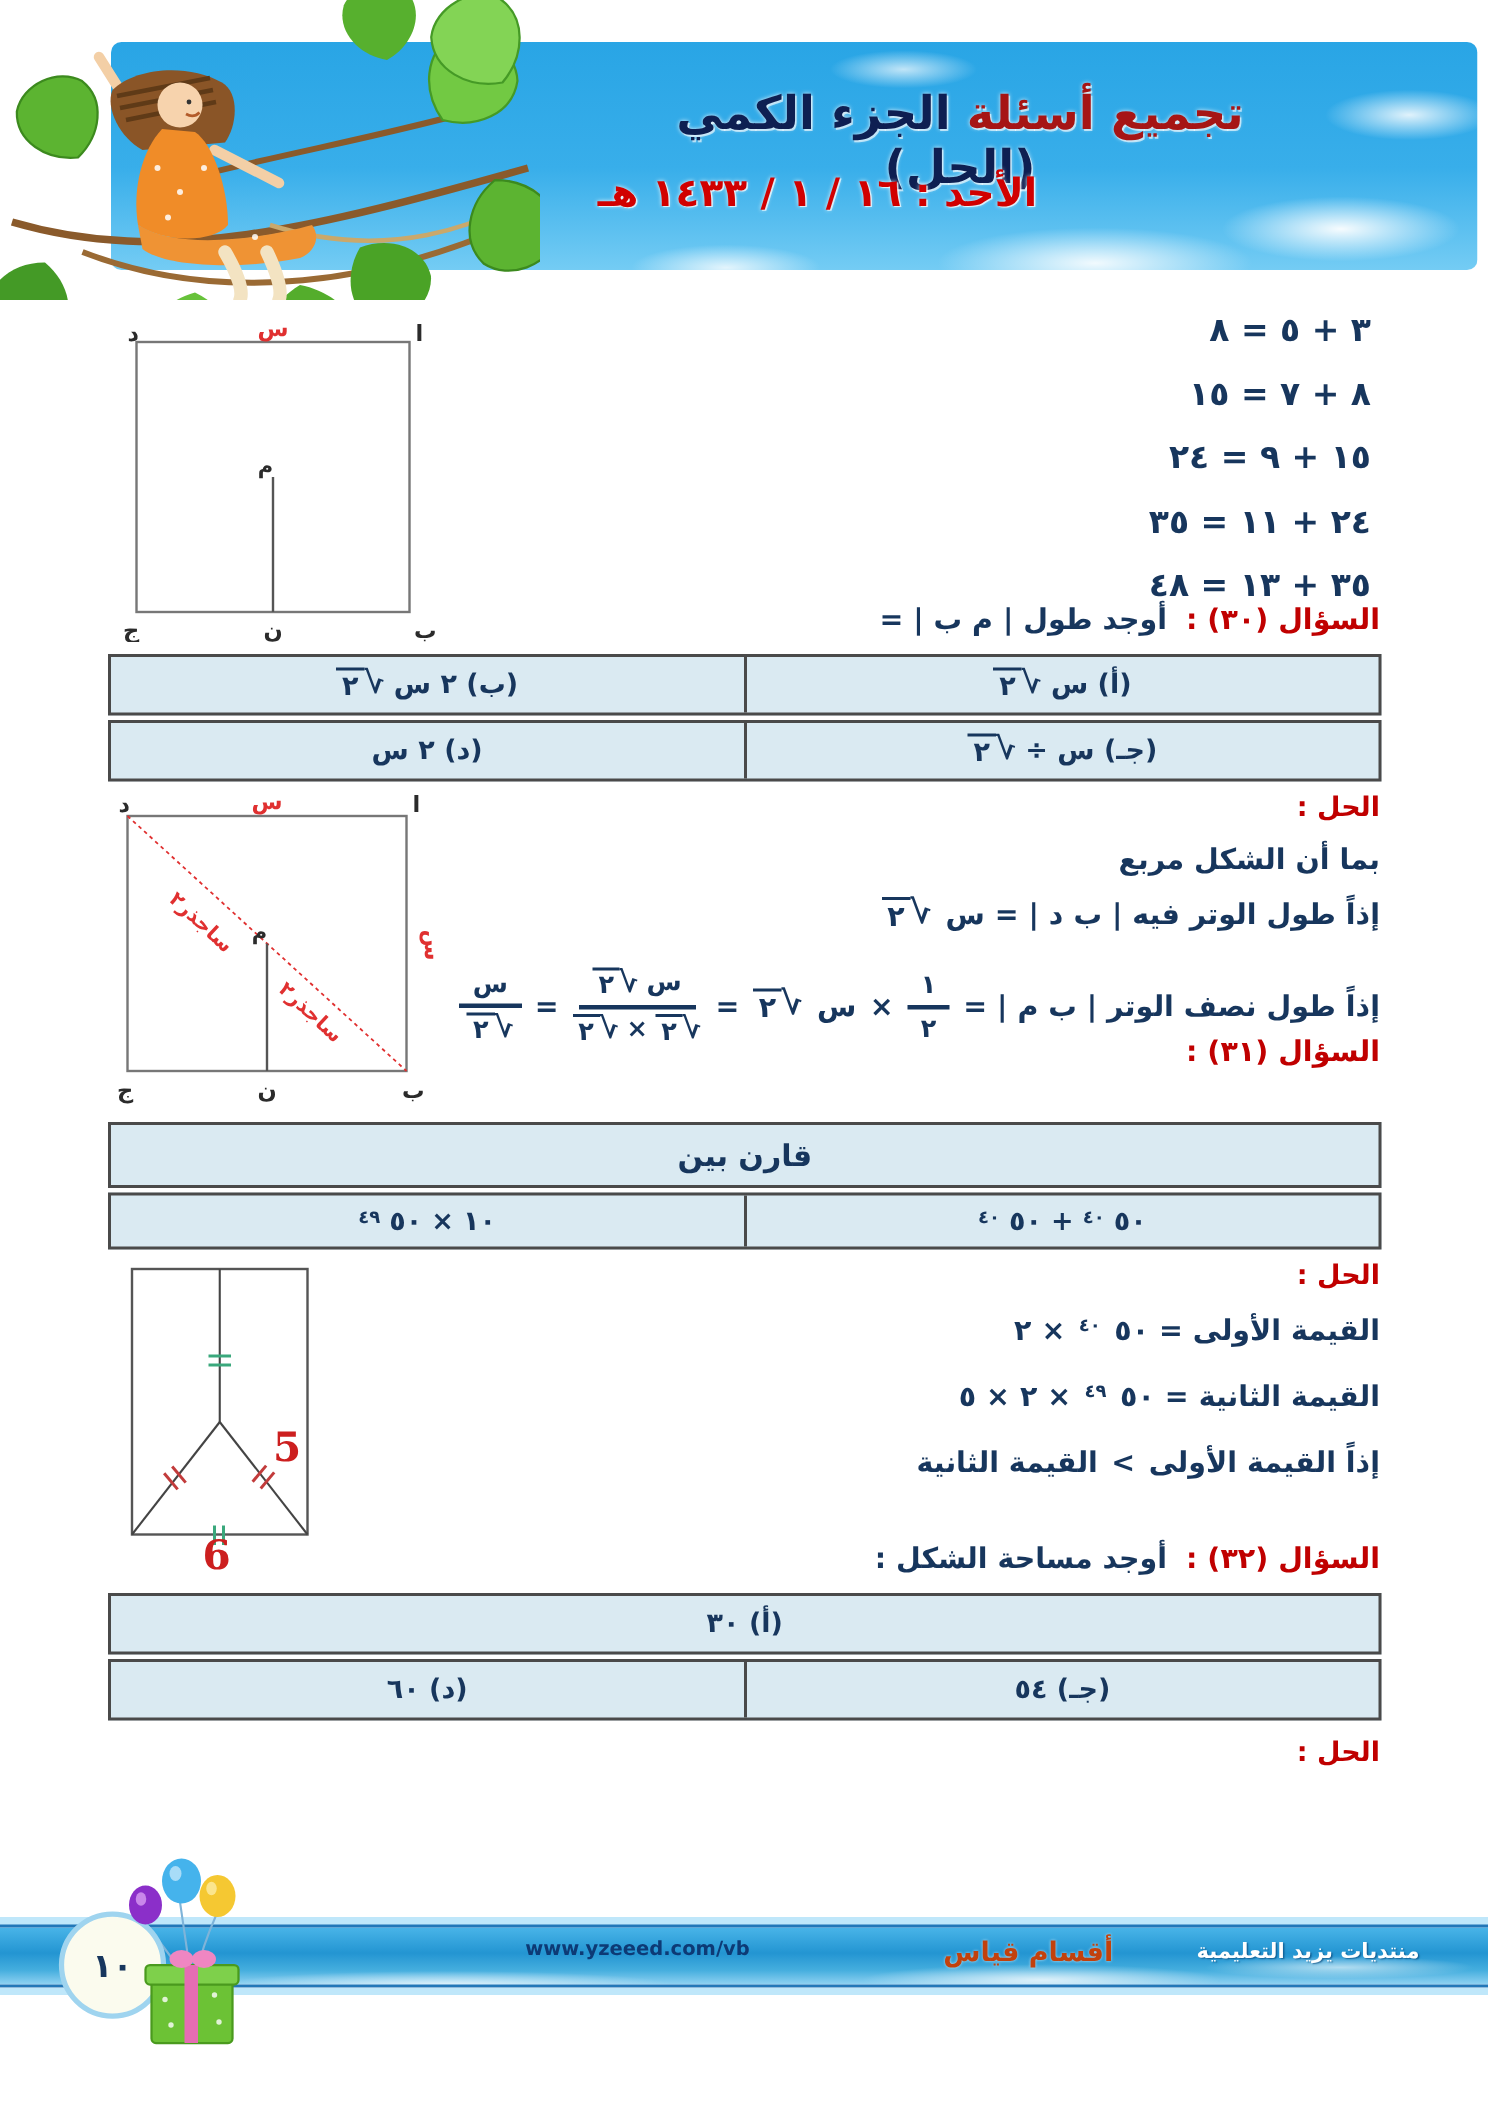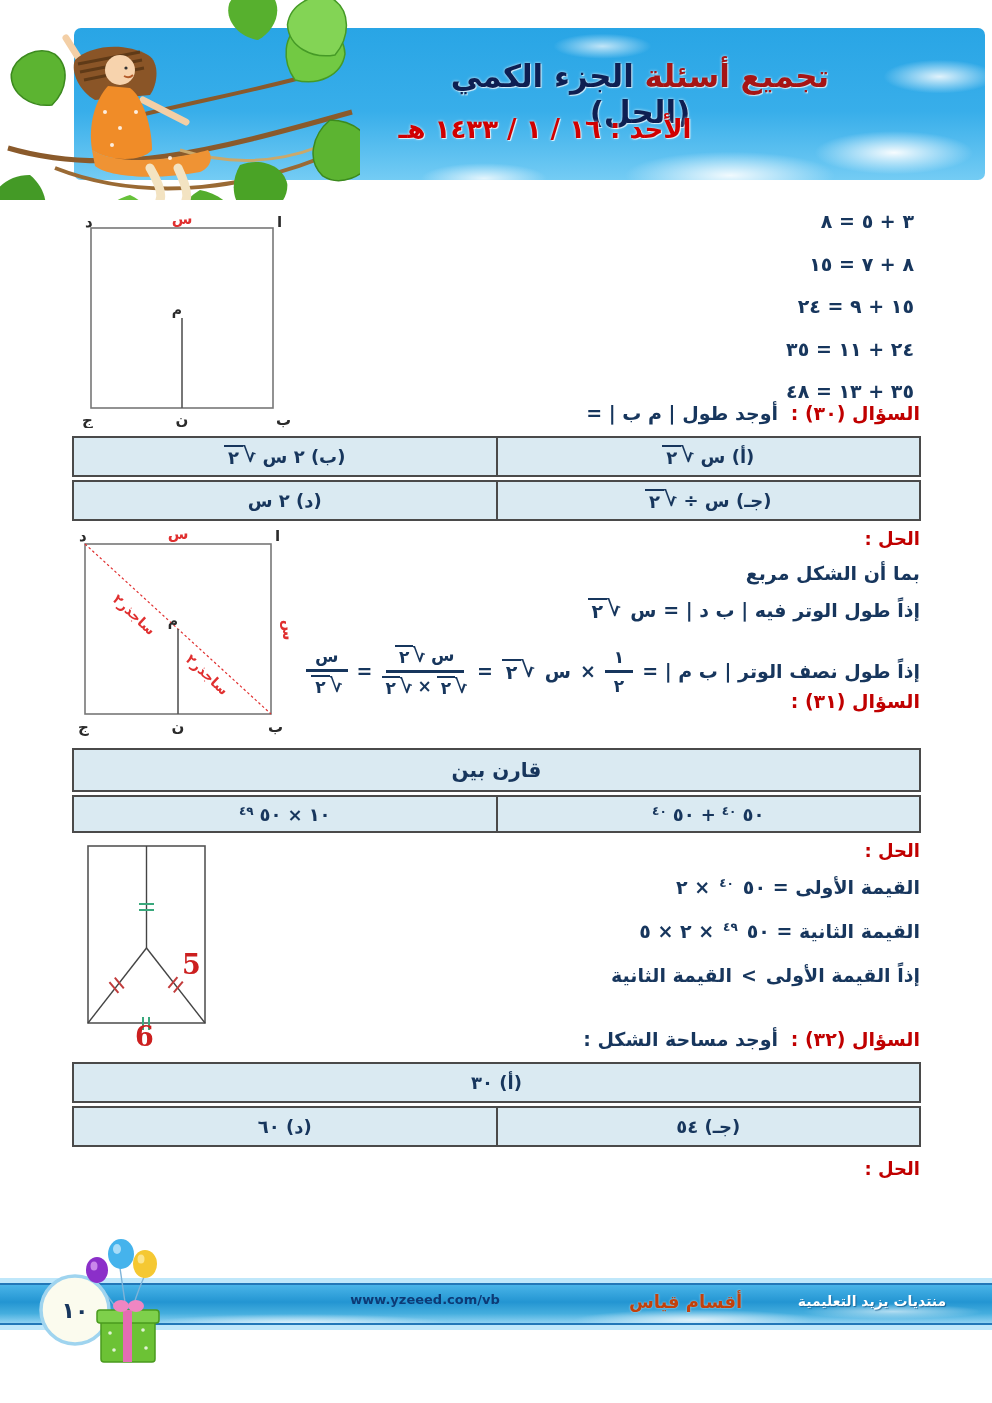--- a/index.html
+++ b/index.html
@@ -19,21 +19,21 @@
   .header-art { position:absolute; left:0; top:0; }
   .title-line1 { position:absolute; left:400px; top:58px; width:480px; text-align:center;
     direction:rtl; font-weight:700; font-size:31px; text-shadow:0 0 3px rgba(255,255,255,.85),1px 1px 0 rgba(255,255,255,.6); }
   .title-line1 .t-red { color:#a61515; }
   .title-line1 .t-navy { color:#0e1f52; }
   .title-line2 { position:absolute; left:380px; top:114px; width:330px; text-align:center;
     direction:rtl; font-weight:700; font-size:26px; color:#d10000; text-shadow:0 0 3px rgba(255,255,255,.9),1px 1px 0 rgba(255,255,255,.7); }
   .abs  { position:absolute; }
 
   .eq-block { position:absolute; right:78px; top:200px; direction:rtl; text-align:right;
-    color:#17365d; font-weight:700; font-size:19px; }
+    color:#17365d; font-weight:700; font-size:22px; }
   .eq-block .eq-line { height:42.5px; line-height:42.5px; letter-spacing:1px; }
 
   .q-head { position:absolute; right:72px; direction:rtl; font-weight:700; font-size:19px; white-space:nowrap; }
   .q-head .q-label { color:#c00000; margin-left:6px; }
   .q-head .q-prompt { color:#17365d; }
 
   .sol-head { position:absolute; right:72px; direction:rtl; color:#c00000; font-weight:700; font-size:18px; }
   .sol-line { position:absolute; right:72px; direction:rtl; color:#17365d; font-weight:700; font-size:19px; white-space:nowrap; }
 
   

